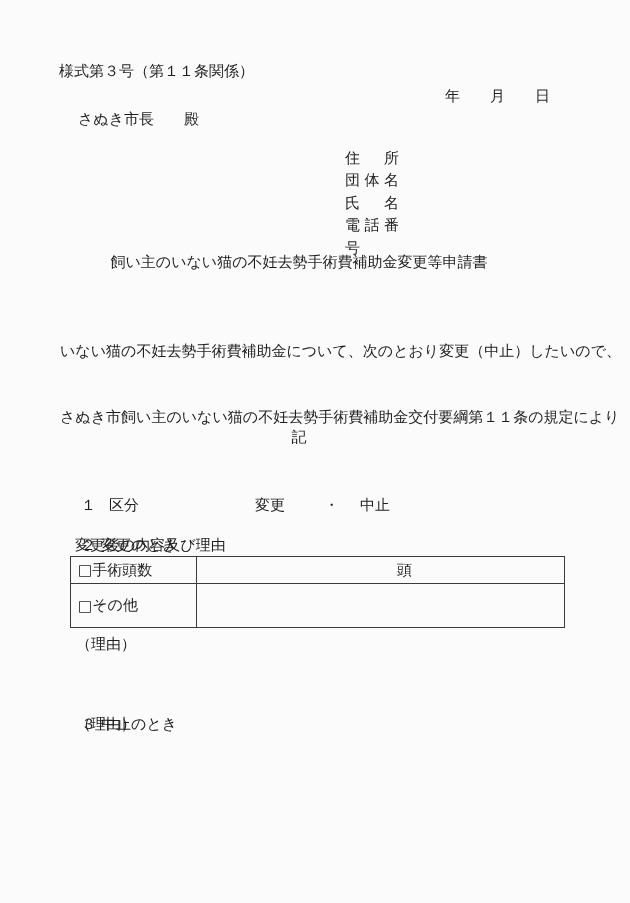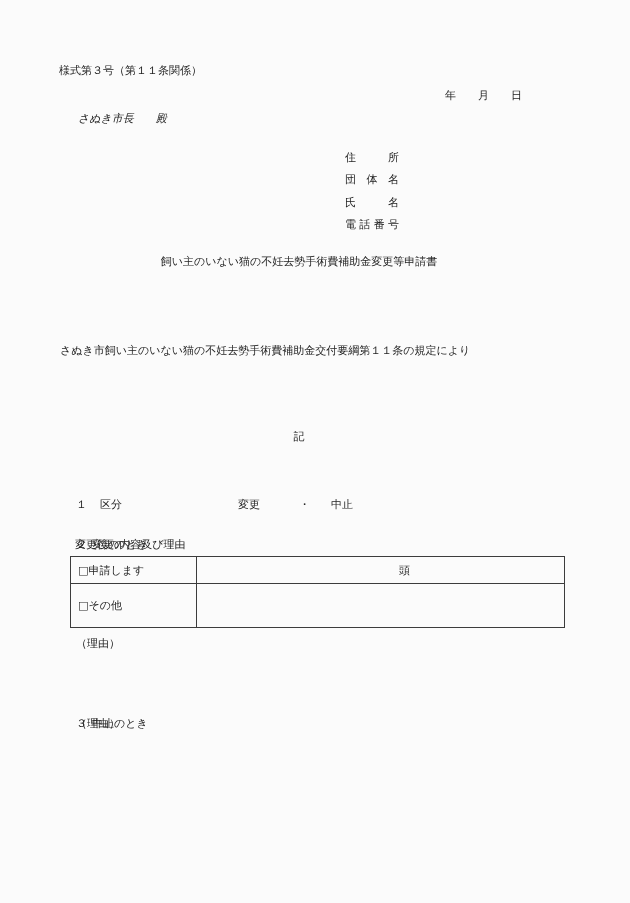--- a/index.html
+++ b/index.html
@@ -6,21 +6,21 @@
     margin: 0;
     padding: 0;
     background: #fbfbfb;
   }
   .page {
     position: relative;
     width: 630px;
     height: 903px;
     background: #fbfbfb;
     font-family: "DejaVu Serif", "Liberation Serif", serif;
-    font-size: 11px;
+    font-size: 15px;
     color: #1e1e1e;
     overflow: hidden;
   }
   .abs {
     position: absolute;
     white-space: pre;
     line-height: 22px;
   }
   .centered {
     left: 0;
@@ -82,59 +82,60 @@
 </style>
 </head>
 <body>
 
 <div class="page">
 
   <div class="abs" style="left:59px; top:60px;">様式第３号（第１１条関係）</div>
 
   <div class="abs" style="left:445px; top:85px;">年　　月　　日</div>
 
-  <div class="abs" style="left:78px; top:108px;font-style:italic;">さぬき市長　　殿</div>
+  <div class="abs" style="left:78px; top:108px;">さぬき市長　　殿</div>
 
   <div class="applicant-block">
     <div class="applicant-row">
       <span class="label-justify">住所</span>
     </div>
     <div class="applicant-row">
       <span class="label-justify">団体名</span>
     </div>
     <div class="applicant-row">
       <span class="label-justify">氏名</span>
     </div>
     <div class="applicant-row">
       <span class="label-justify">電話番号</span>
     </div>
   </div>
 
   <div class="abs centered" style="top:251px;">飼い主のいない猫の不妊去勢手術費補助金変更等申請書</div>
 
   <div class="abs" style="left:60px; top:296px; line-height:22.1px;">
+    <div>いない猫の不妊去勢手術費補助金について、次のとおり変更（中止）したいので、</div>
     <div>さぬき市飼い主のいない猫の不妊去勢手術費補助金交付要綱第１１条の規定により</div>
   </div>
 
   <div class="abs centered" style="top:426px;">記</div>
 
   <div class="abs" style="left:62px; top:472px;text-align:right;">
     <span>１</span><span class="sec1-label">区分</span><span class="sec1-change">変更</span><span class="sec1-dot">・</span><span class="sec1-cancel">中止</span>
   </div>
 
   <div class="abs" style="left:62px; top:512px;">
     <span>２</span><span class="sec-label">変更のとき</span>
   </div>
 
   <div class="abs" style="left:75px; top:534px;">変更後の内容及び理由</div>
 
   <div class="change-table">
     <div class="t-row t-row-1">
       <div class="t-cell-label">
-        <span>□</span><span>申請します</span>
+        <span>□</span><span>手術頭数</span>
       </div>
       <div class="t-cell-value offset">頭</div>
     </div>
     <div class="t-row t-row-2">
       <div class="t-cell-label">
         <span>□</span><span>その他</span>
       </div>
       <div class="t-cell-value"></div>
     </div>
   </div>

